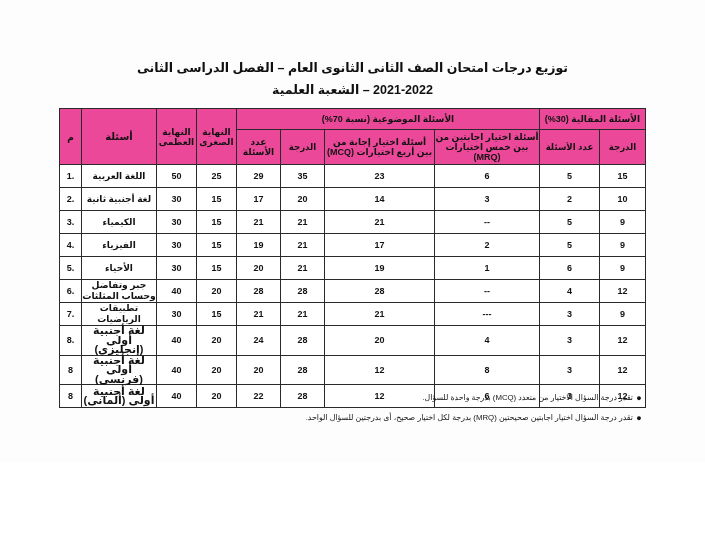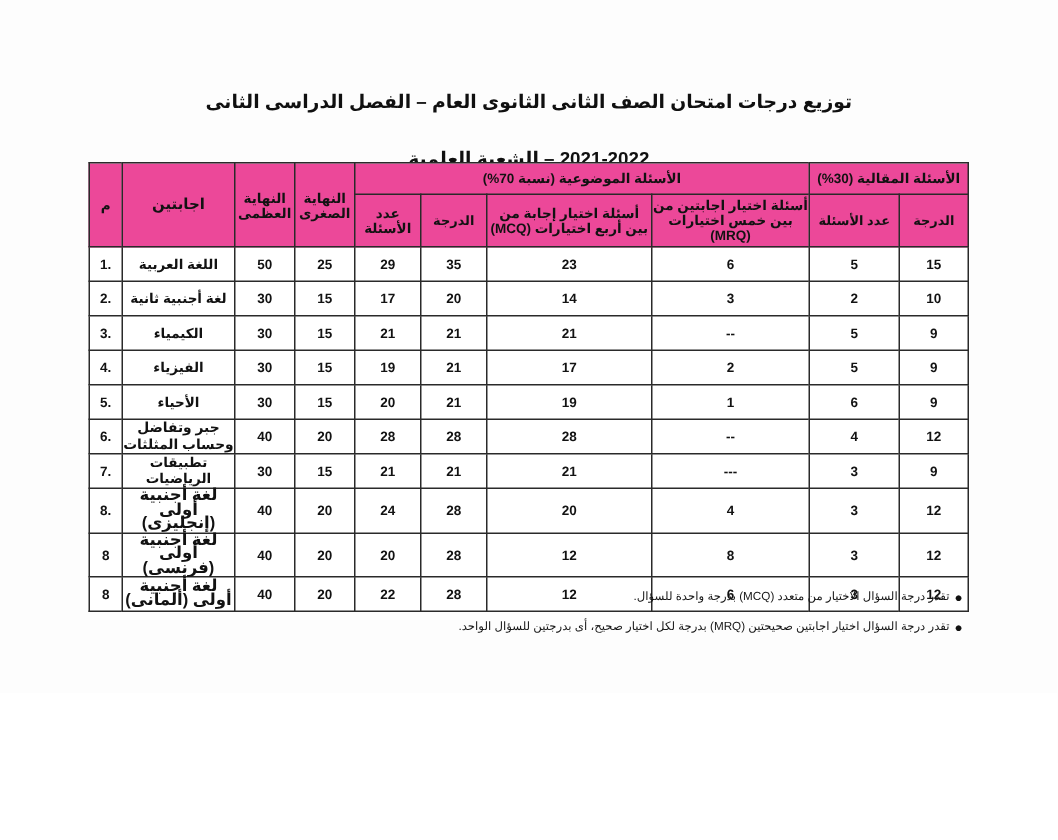--- a/index.html
+++ b/index.html
@@ -28,21 +28,21 @@
     color: #101010;
     letter-spacing: 0px;
   }
   #title-block {
     position: absolute;
     top: 58px;
     left: 0;
     right: 0;
   }
   .title-line-1 { line-height: 20px; }
-  .title-line-2 { line-height: 20px; margin-top: 18px; }
+  .title-line-2 { line-height: 20px; margin-top: 2px; }
   #table-wrap {
     position: absolute;
     top: 108px;
     left: 60px;
     width: 586px;
   }
   table.grades {
     border-collapse: collapse;
     width: 586px;
     table-layout: fixed;
@@ -181,21 +181,21 @@
         <col class="c-max">
         <col class="c-subject">
         <col class="c-idx">
       </colgroup>
       <thead>
         <tr>
           <th class="grp-head" colspan="2">الأسئلة المقالية (30%)</th>
           <th class="grp-head" colspan="4">الأسئلة الموضوعية (نسبة 70%)</th>
           <th class="tall-head" rowspan="2">النهاية الصغرى</th>
           <th class="tall-head" rowspan="2">النهاية العظمى</th>
-          <th class="sub-head subject" rowspan="2">اجابتين</th>
+          <th class="sub-head subject" rowspan="2">أسئلة</th>
           <th class="sub-head" rowspan="2">م</th>
         </tr>
         <tr>
           <th class="sub-head wide">الدرجة</th>
           <th class="sub-head wide">عدد الأسئلة</th>
           <th class="sub-head">أسئلة اختيار اجابتين من بين خمس اختيارات (MRQ)</th>
           <th class="sub-head">أسئلة اختيار إجابة من بين أربع اختيارات (MCQ)</th>
           <th class="sub-head wide">الدرجة</th>
           <th class="sub-head">عدد الأسئلة</th>
         </tr>

